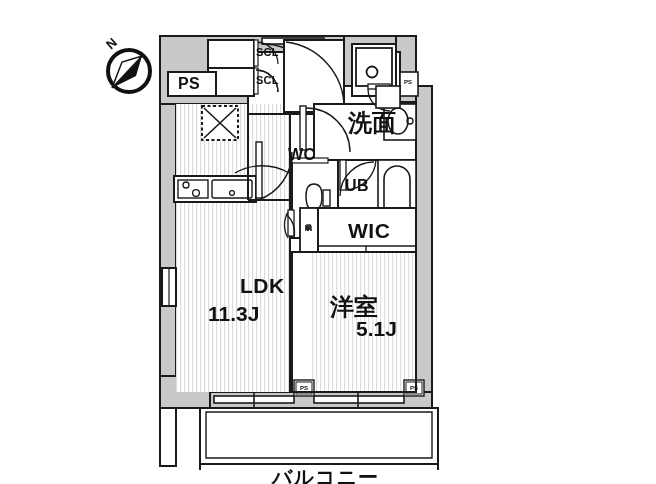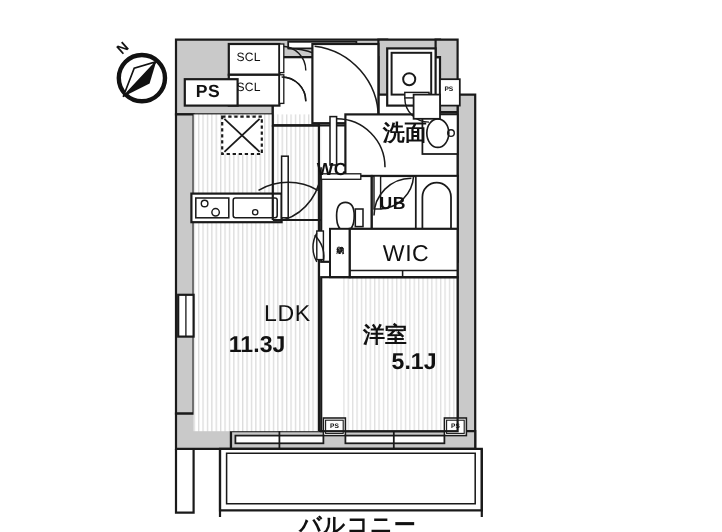--- a/index.html
+++ b/index.html
@@ -26,42 +26,43 @@
   }
   .lbl {
     position: absolute;
     color: #111111;
     font-family: "Liberation Sans", sans-serif;
     white-space: nowrap;
     user-select: none;
   }
   .lbl-room-main {
     font-size: 21px;
-    font-weight: 400;
+    font-weight: 700;
     letter-spacing: 0.5px;
     text-align: left;
   }
   .lbl-room-sub {
     font-size: 21px;
     font-weight: 700;
     text-align: center;
   }
   .lbl-jp-big {
-    font-size: 20px;
+    font-size: 24px;
     font-weight: 700;
   }
   .lbl-mid {
     font-size: 16px;
     font-weight: 700;
     letter-spacing: 0.4px;
   }
   .lbl-small {
     font-size: 11px;
-    font-weight: 400;
+    font-weight: 700;
     letter-spacing: 0.2px;
+    margin-left: 41px;
   }
   .lbl-tiny {
     font-size: 6px;
     font-weight: 700;
   }
   .lbl-vert {
     font-size: 7px;
     font-weight: 700;
     writing-mode: vertical-rl;
     text-orientation: upright;

